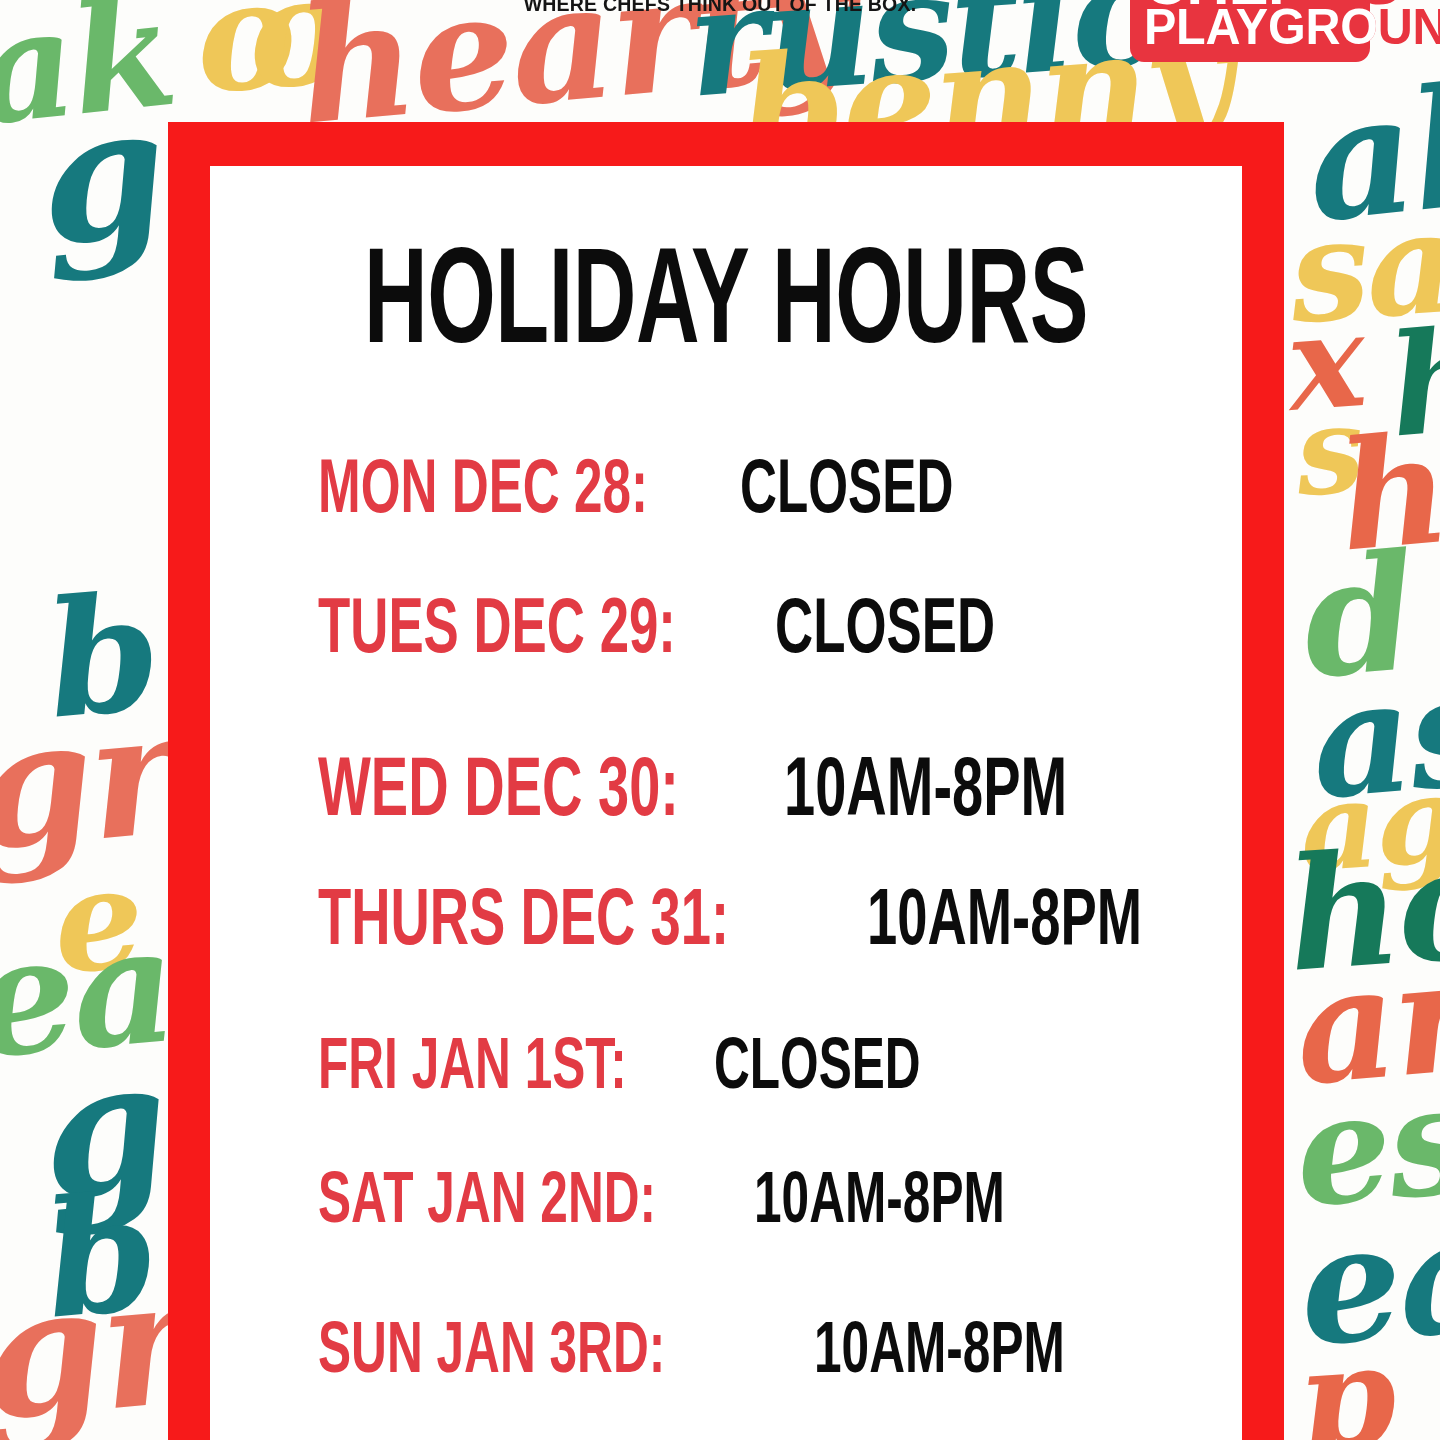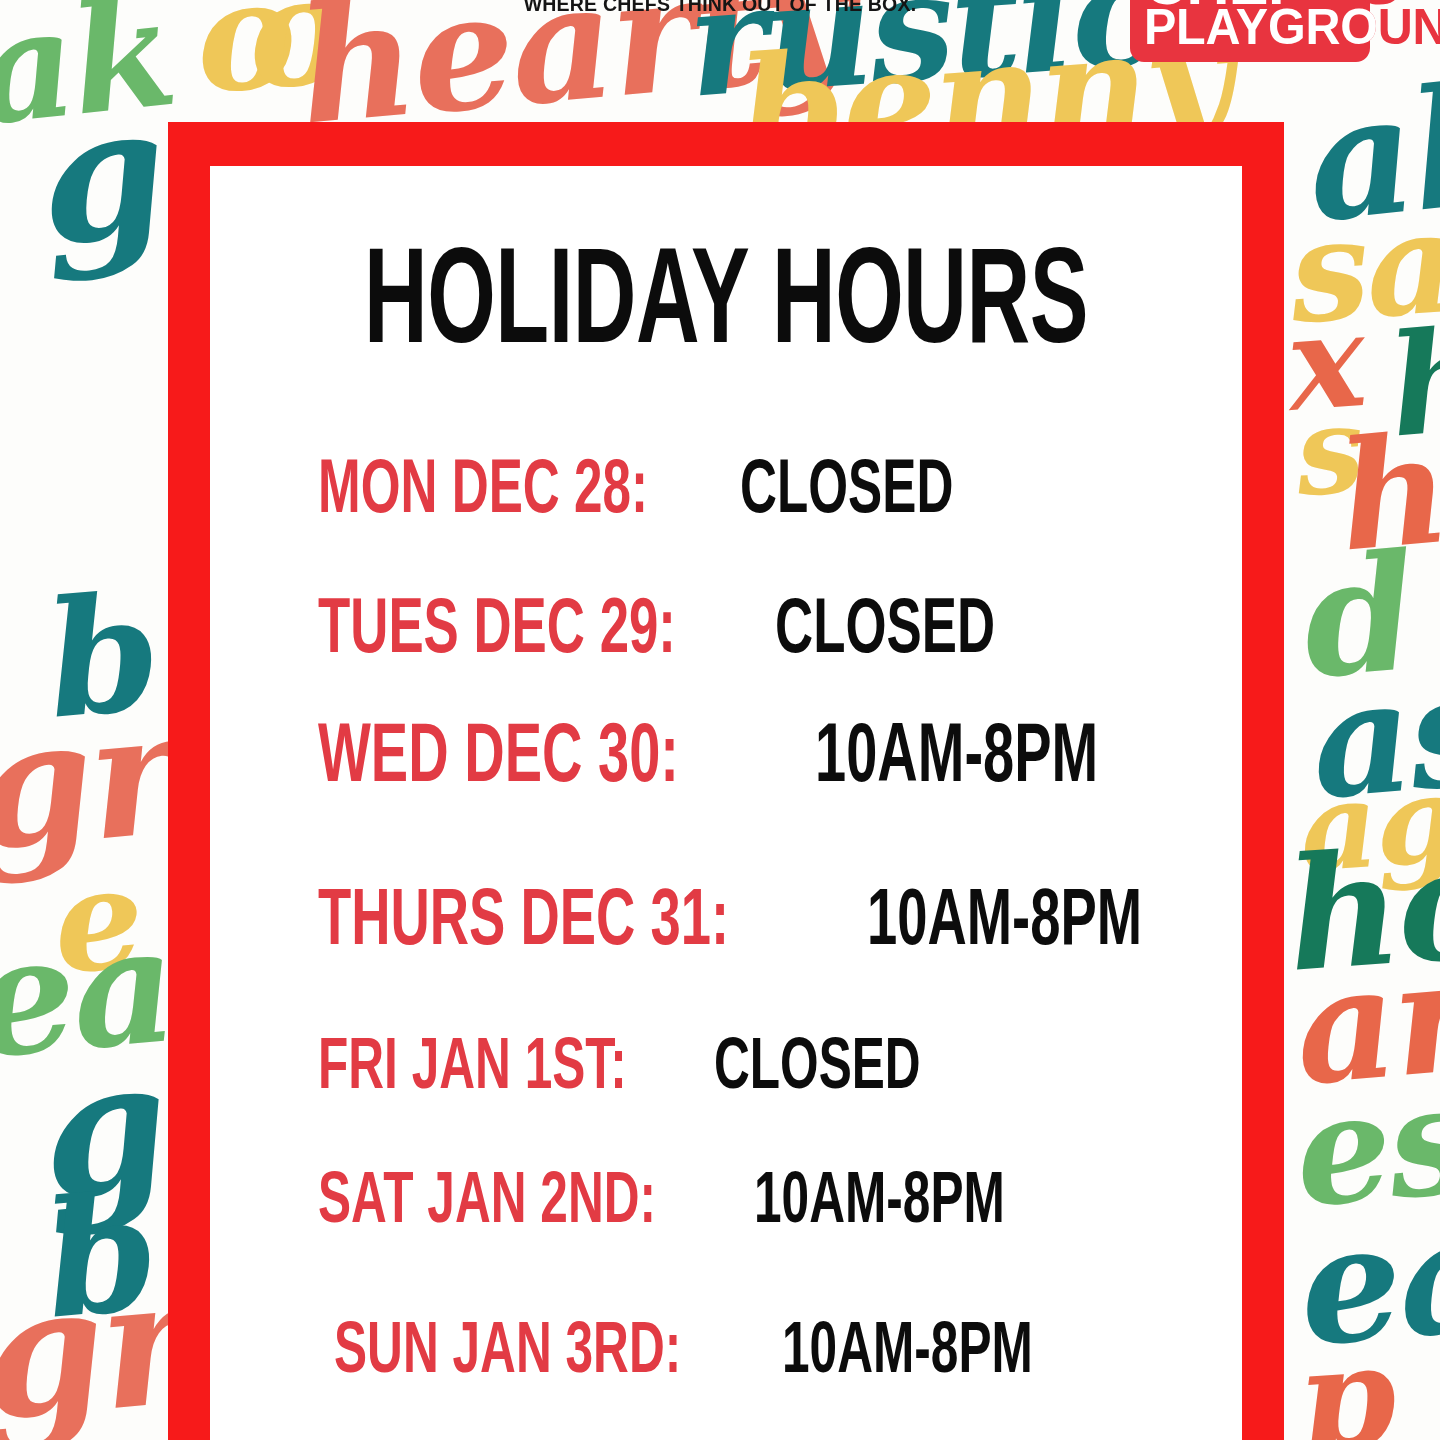--- a/index.html
+++ b/index.html
@@ -214,37 +214,37 @@
       <div id="poster-title">HOLIDAY HOURS</div>
       <div id="hours-list">
           <div class="hours-row" style="position: absolute; left: 0px; top: 0px;">
             <span class="day" style="font-size: 64px; transform: scaleX(0.8) scaleY(1.18); display: inline-block;">MON DEC 28:</span>
             <span class="val" style="font-size: 64px; transform: scaleX(0.8) scaleY(1.18); display: inline-block; margin-left: 9.6px;">CLOSED</span>
           </div>
           <div class="hours-row" style="position: absolute; left: 0px; top: 138px;">
             <span class="day" style="font-size: 66px; transform: scaleX(0.8) scaleY(1.18); display: inline-block;">TUES DEC 29:</span>
             <span class="val" style="font-size: 66px; transform: scaleX(0.8) scaleY(1.18); display: inline-block; margin-left: 9.4px;">CLOSED</span>
           </div>
-          <div class="hours-row" style="position: absolute; left: 0px; top: 264px; gap: 31px;">
+          <div class="hours-row" style="position: absolute; left: 0px; top: 298px;">
             <span class="day" style="font-size: 70px; transform: scaleX(0.8) scaleY(1.18); display: inline-block;">WED DEC 30:</span>
             <span class="val" style="font-size: 70px; transform: scaleX(0.8) scaleY(1.18); display: inline-block; margin-left: 15px;">10AM-8PM</span>
           </div>
           <div class="hours-row" style="position: absolute; left: 0px; top: 428px; gap: 20px;">
             <span class="day" style="font-size: 68px; transform: scaleX(0.8) scaleY(1.18); display: inline-block;">THURS DEC 31:</span>
             <span class="val" style="font-size: 68px; transform: scaleX(0.8) scaleY(1.18); display: inline-block; margin-left: 15.2px;">10AM-8PM</span>
           </div>
           <div class="hours-row" style="position: absolute; left: 0px; top: 578px;">
             <span class="day" style="font-size: 62px; transform: scaleX(0.8) scaleY(1.18); display: inline-block;">FRI JAN 1ST:</span>
             <span class="val" style="font-size: 62px; transform: scaleX(0.8) scaleY(1.18); display: inline-block; margin-left: 9.8px;">CLOSED</span>
           </div>
           <div class="hours-row" style="position: absolute; left: 0px; top: 712px;">
             <span class="day" style="font-size: 62px; transform: scaleX(0.8) scaleY(1.18); display: inline-block;">SAT JAN 2ND:</span>
             <span class="val" style="font-size: 62px; transform: scaleX(0.8) scaleY(1.18); display: inline-block; margin-left: 13.8px;">10AM-8PM</span>
           </div>
-          <div class="hours-row" style="position: absolute; left: 16px; top: 862px;">
+          <div class="hours-row" style="position: absolute; left: 0px; top: 862px; gap: 48px;">
             <span class="day" style="font-size: 62px; transform: scaleX(0.8) scaleY(1.18); display: inline-block;">SUN JAN 3RD:</span>
             <span class="val" style="font-size: 62px; transform: scaleX(0.8) scaleY(1.18); display: inline-block; margin-left: 13.8px;">10AM-8PM</span>
           </div>
         </div>
     </div>
   </div>
 
 </div>
 
 </body></html>

